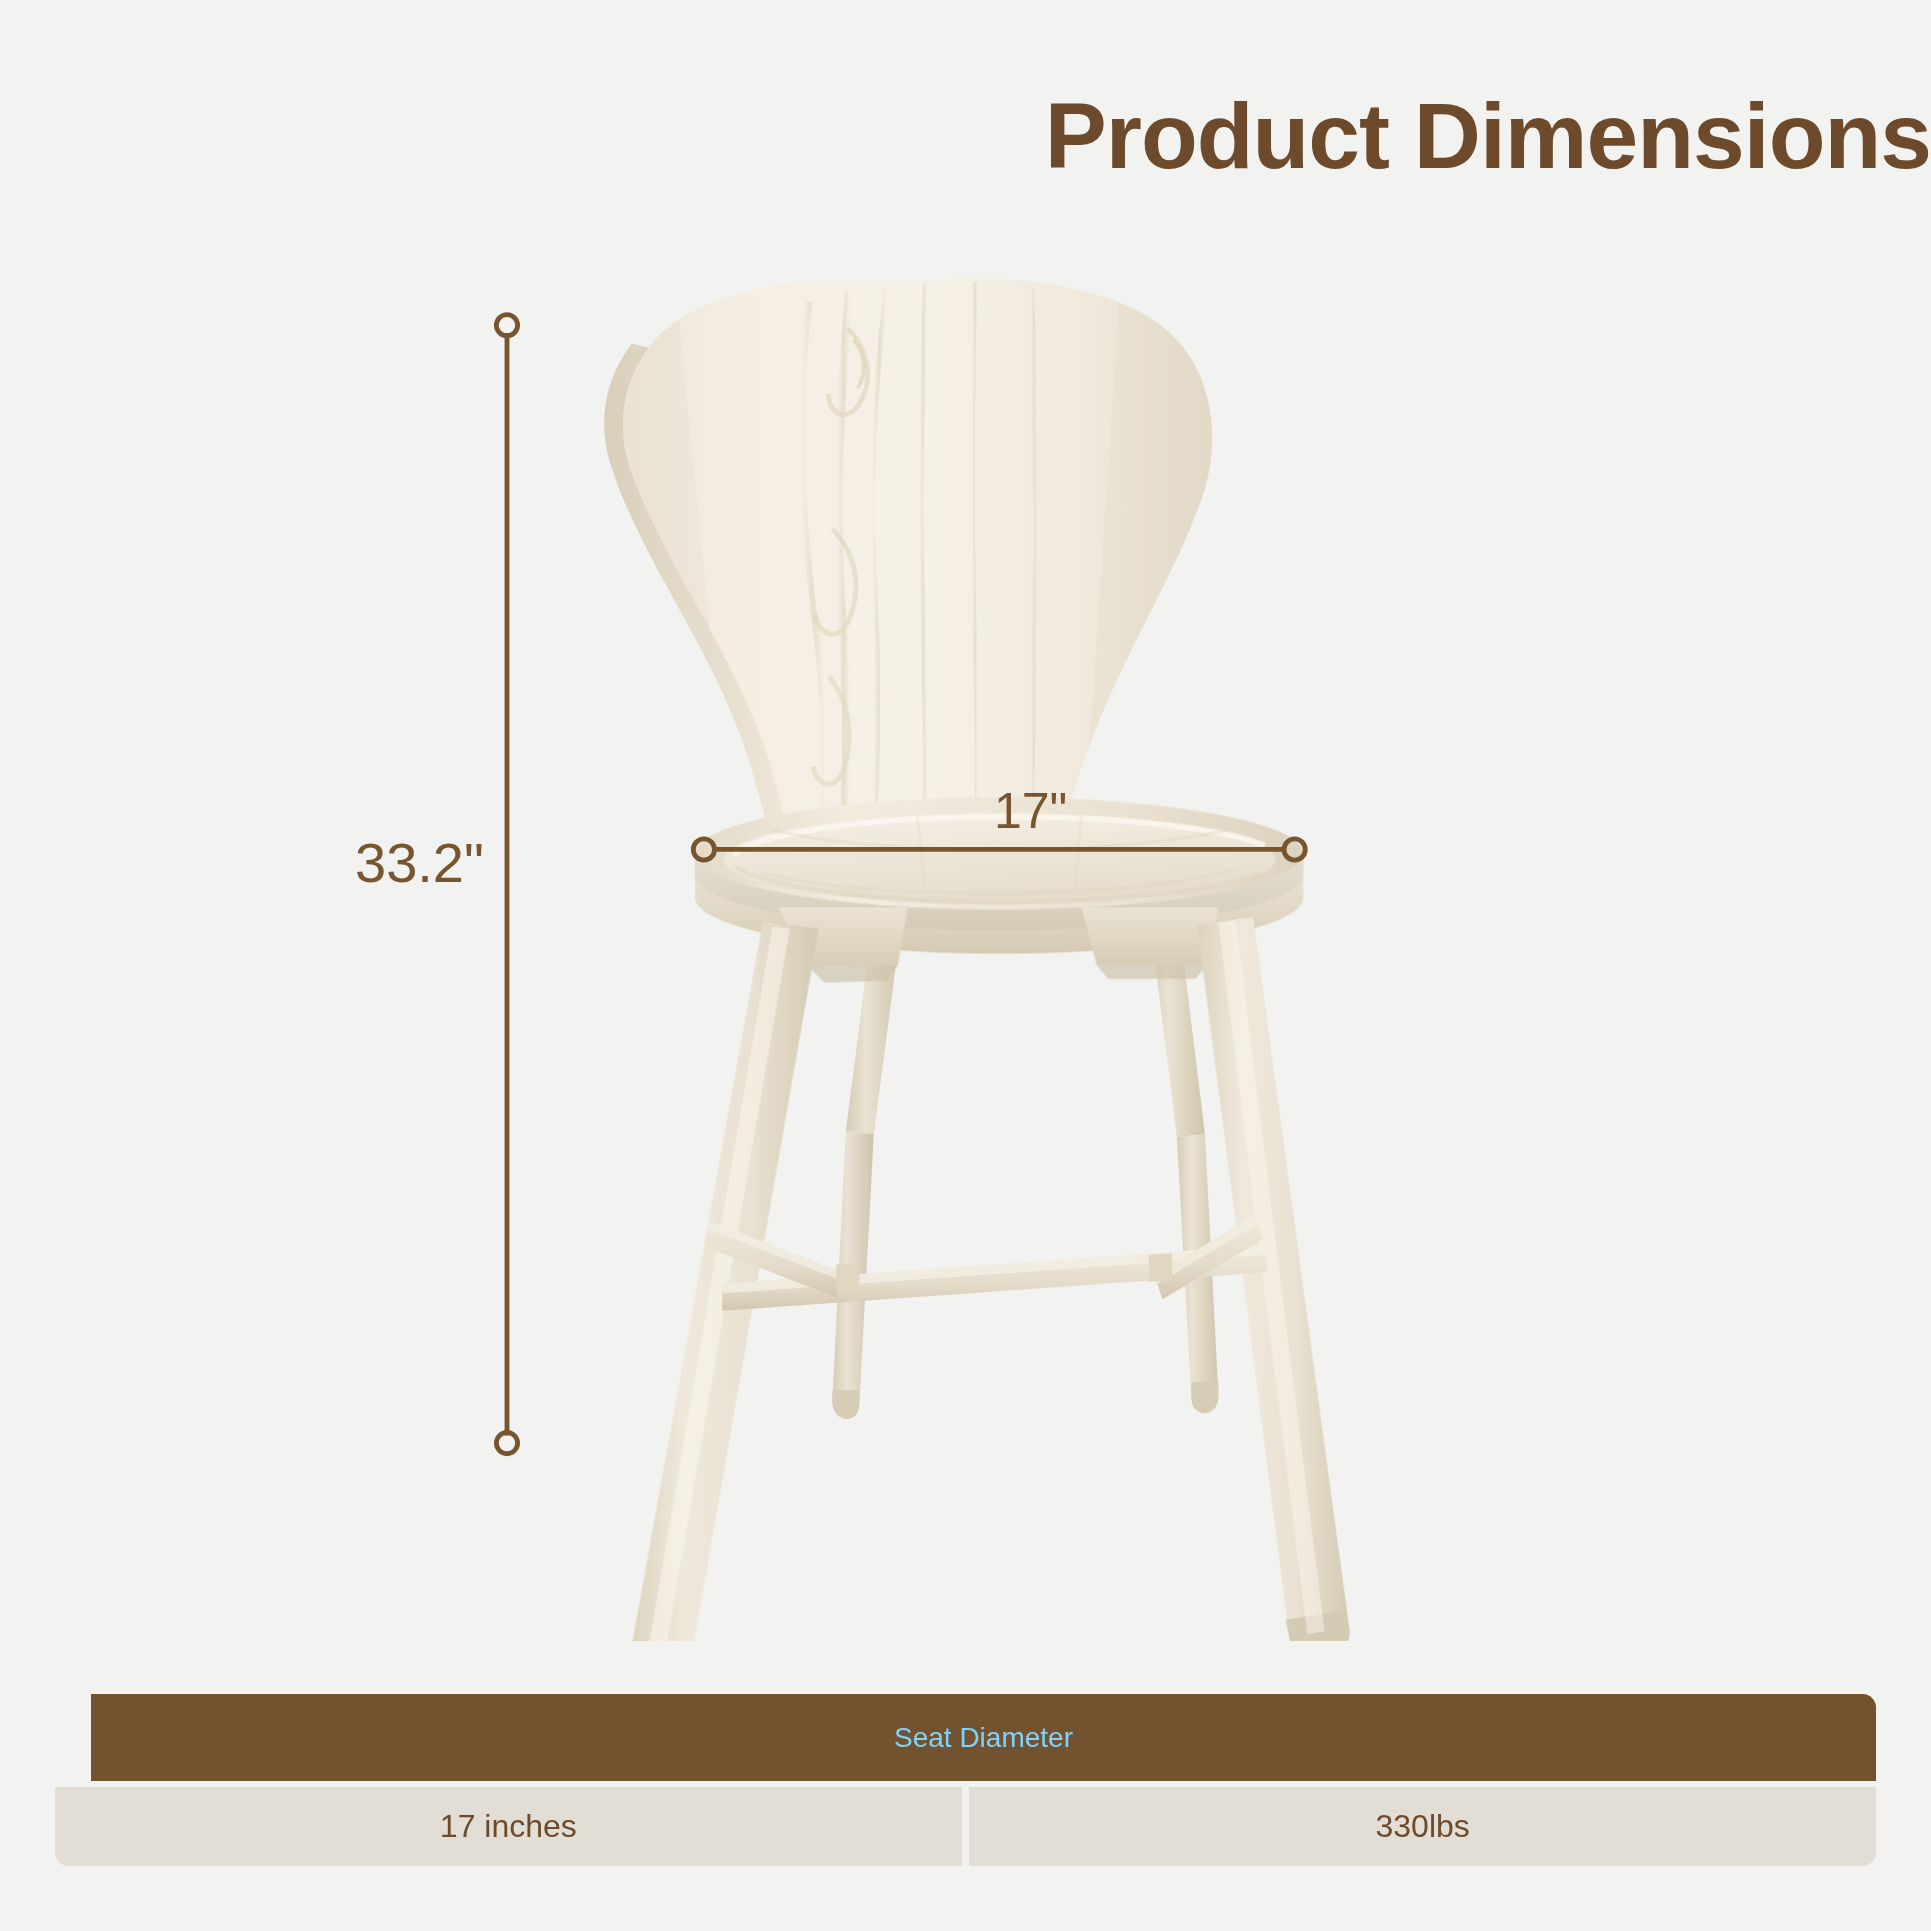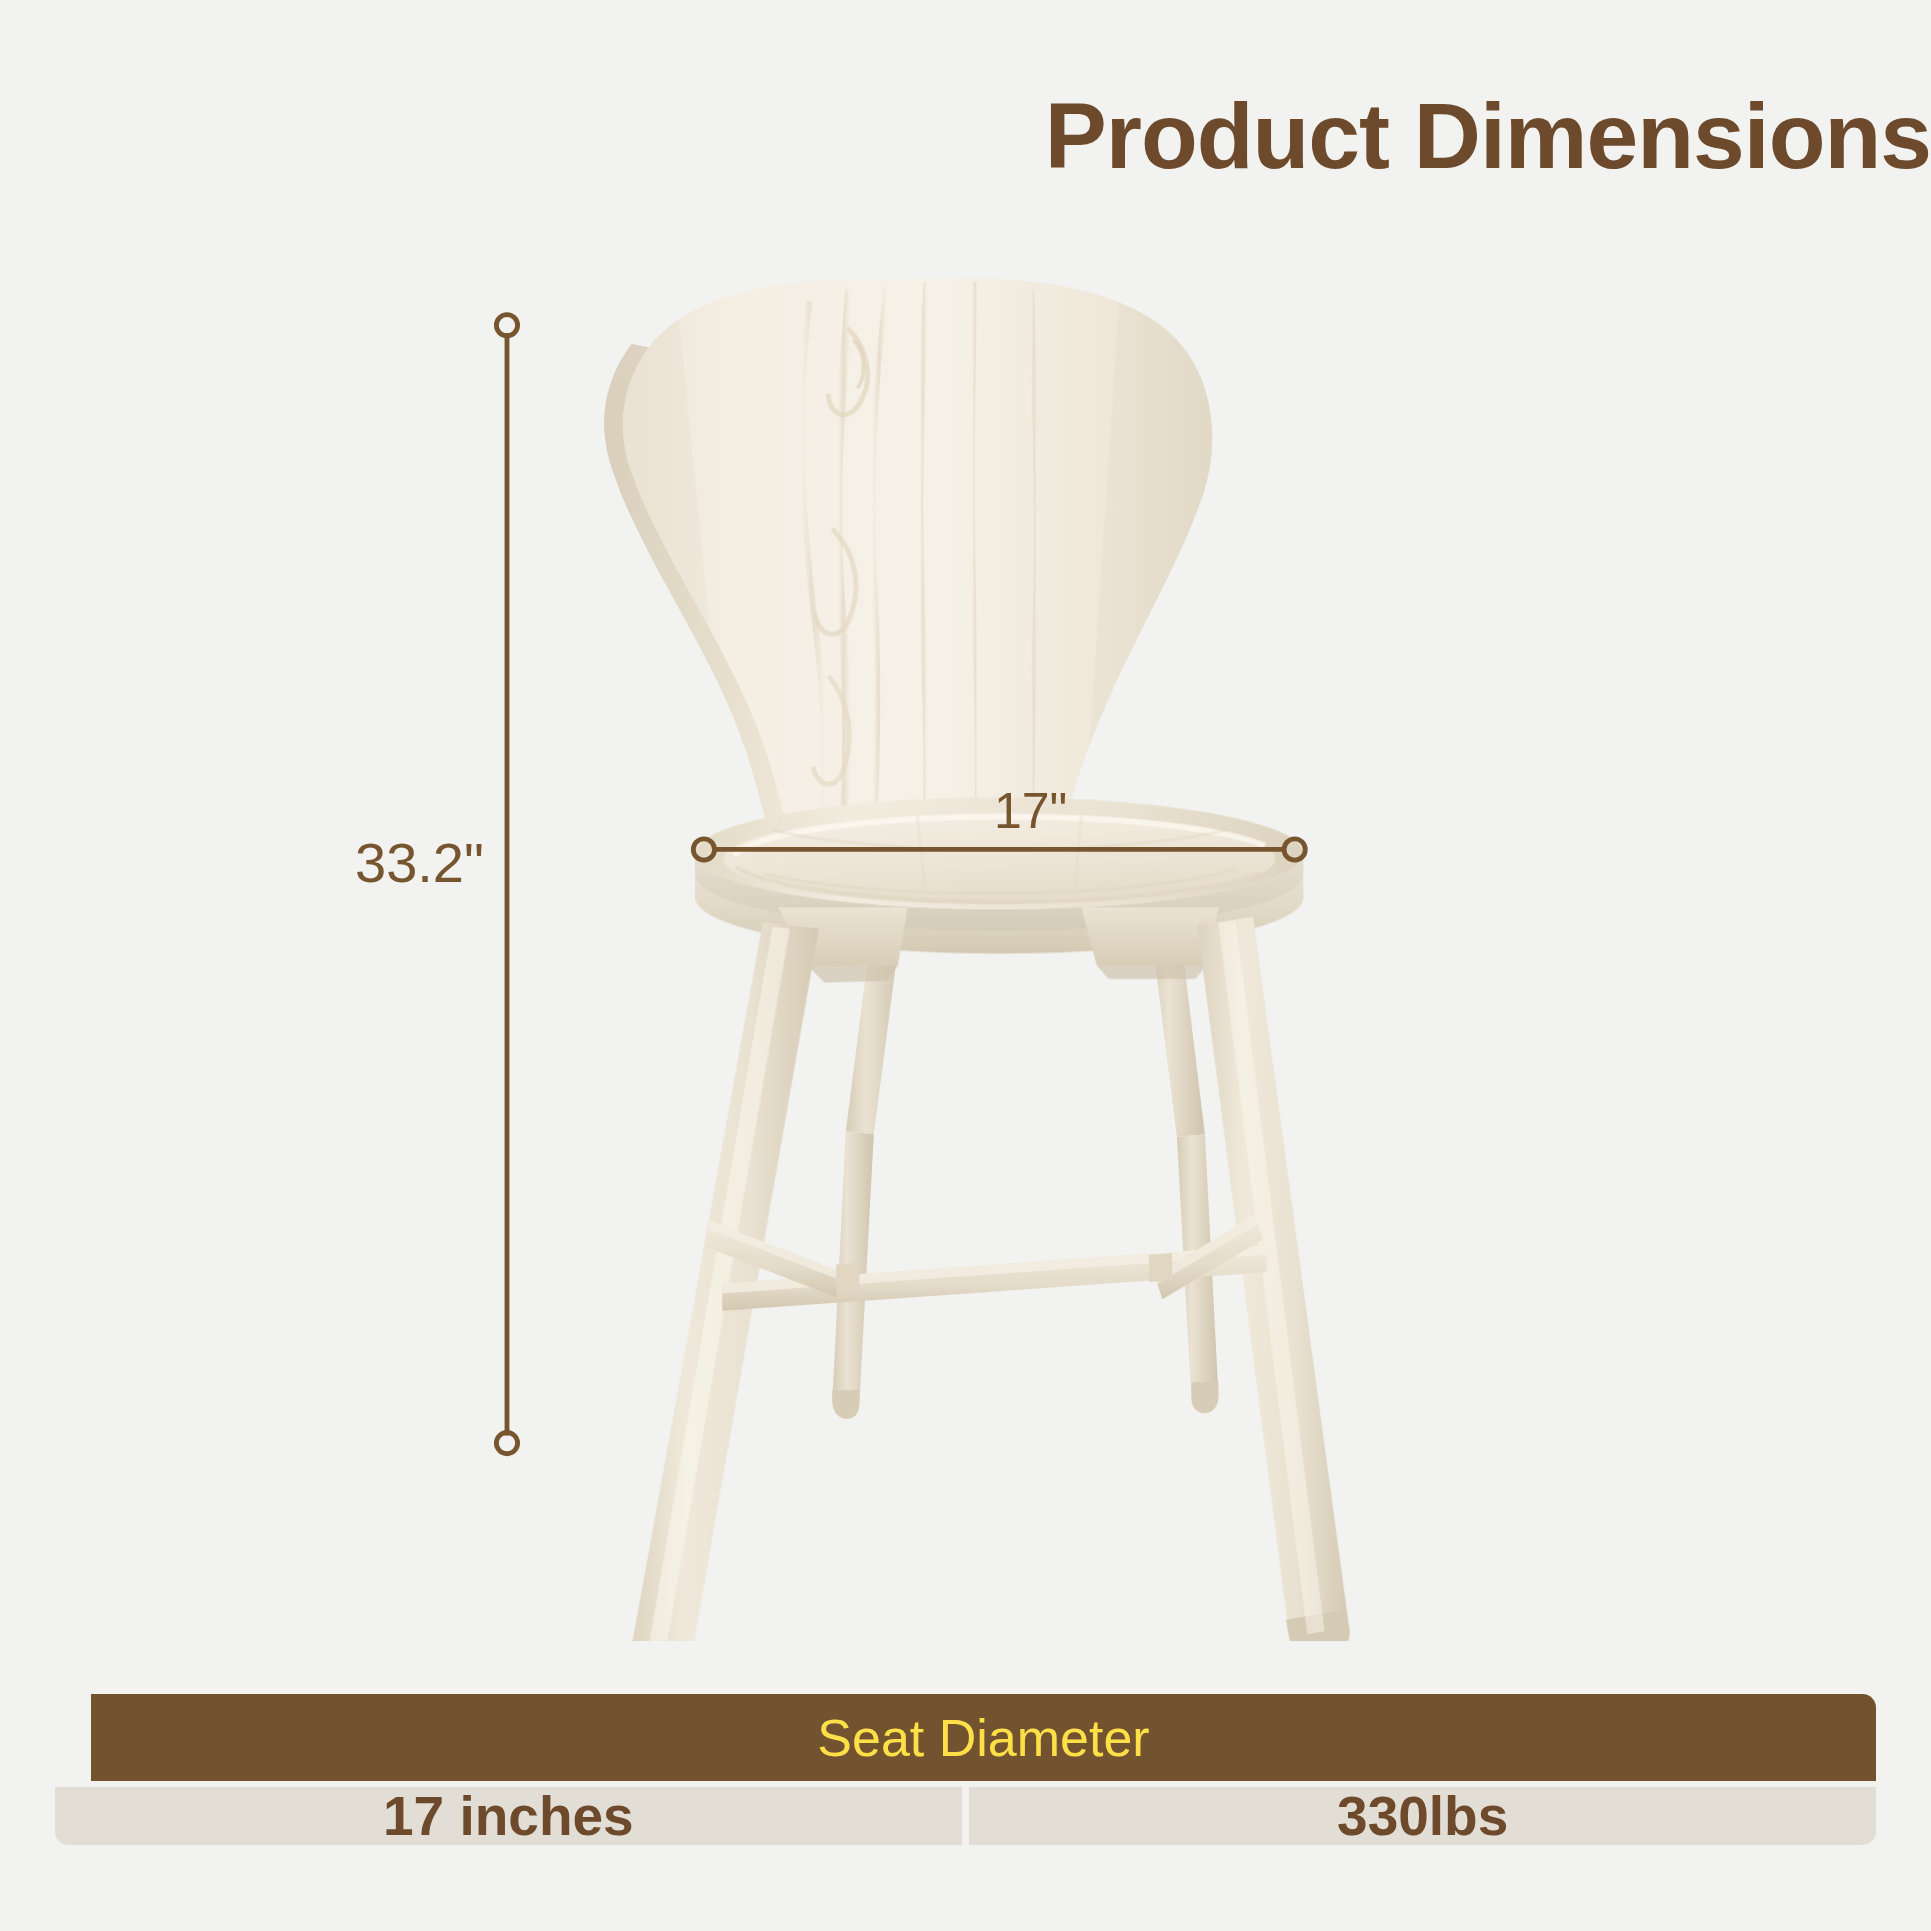--- a/index.html
+++ b/index.html
@@ -53,34 +53,34 @@
   .spec-cell{
     flex:1 1 0;
     box-sizing:border-box;
     display:flex;
     align-items:center;
     justify-content:center;
     text-align:center;
   }
   .spec-row.header .spec-cell{
     background:#72522f;
-    color:#fde047;
+    color:#7dd3fc;
     height:87px;
-    font-size:52px;
+    font-size:28px;
     font-weight:400;
     margin-left:36px;
   }
   .spec-row.header .spec-cell:first-child{border-radius:13.5px 0 0 0;}
   .spec-row.header .spec-cell:last-child{border-radius:0 13.5px 0 0;}
   .spec-row.values .spec-cell{
     background:#e2ded5;
     color:#6d4a2b;
-    height:58px;
-    font-size:55px;
-    font-weight:700;
+    height:79px;
+    font-size:32px;
+    font-weight:400;
   }
   .spec-row.values .spec-cell:first-child{border-radius:0 0 0 13.5px;}
   .spec-row.values .spec-cell:last-child{border-radius:0 0 13.5px 0;}
 </style>
 </head>
 <body>
 
 <div class="page">
 
   <div class="title">Product Dimensions</div>

